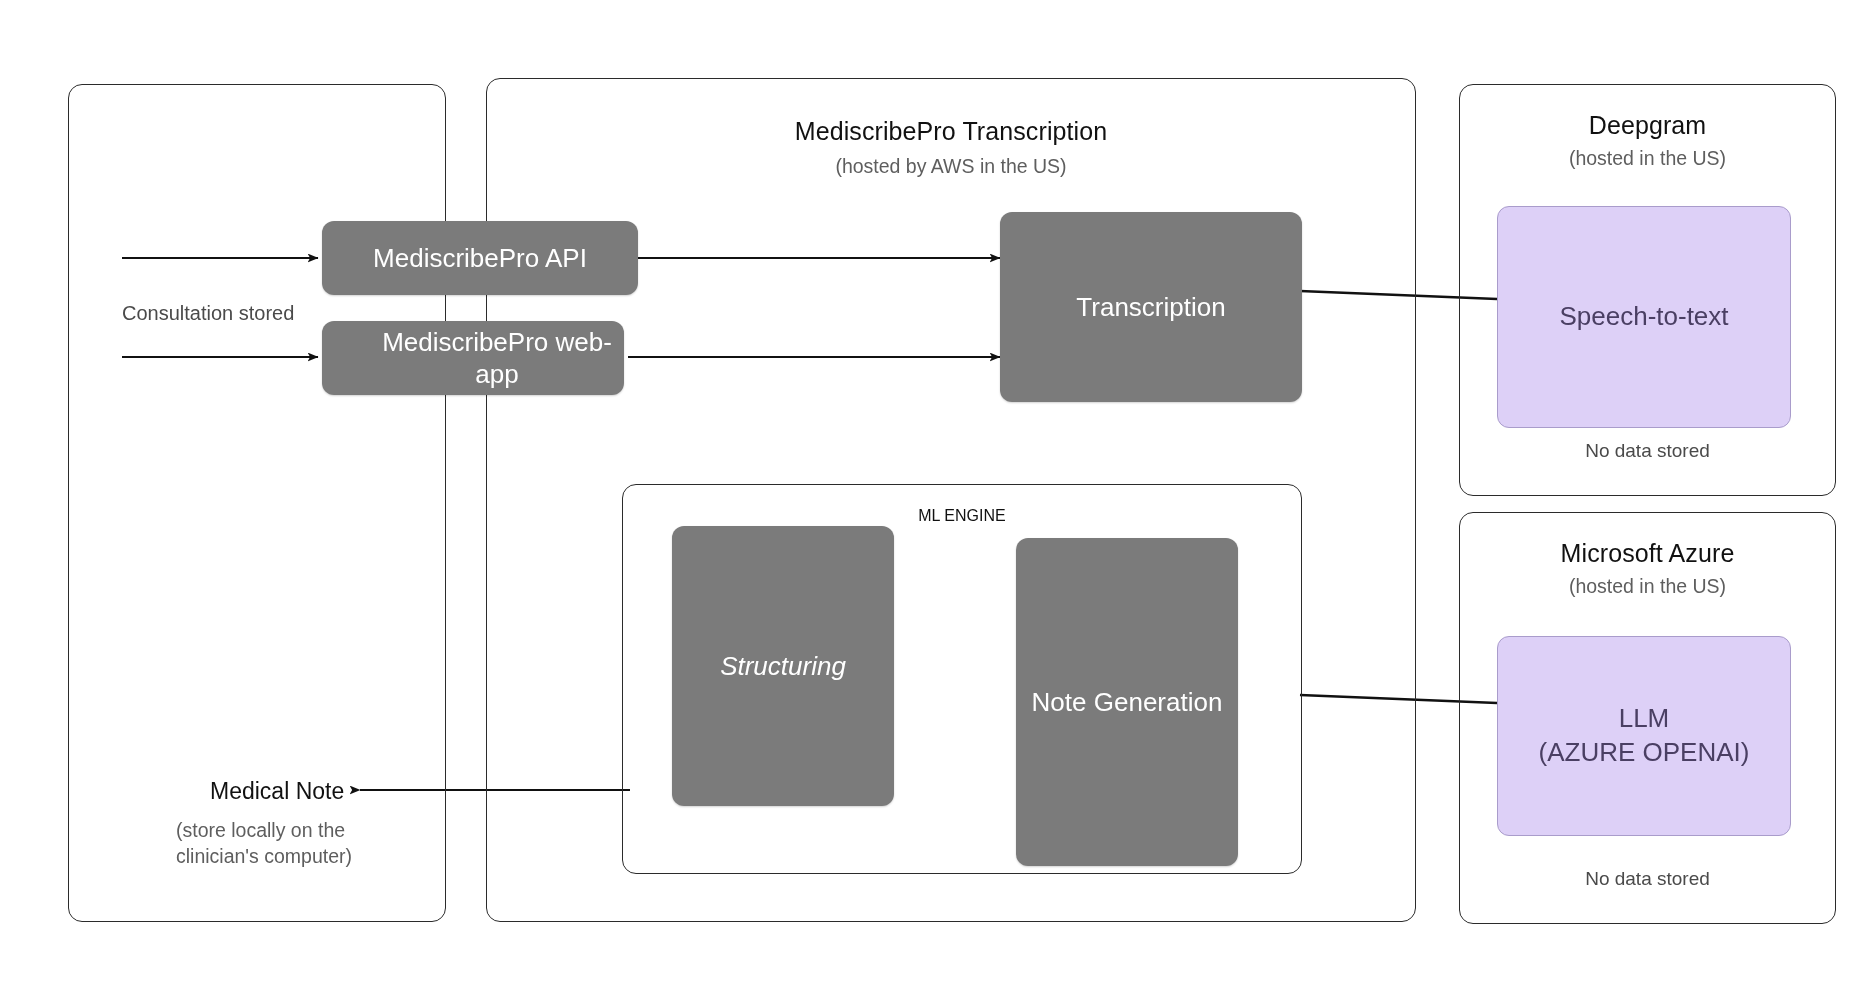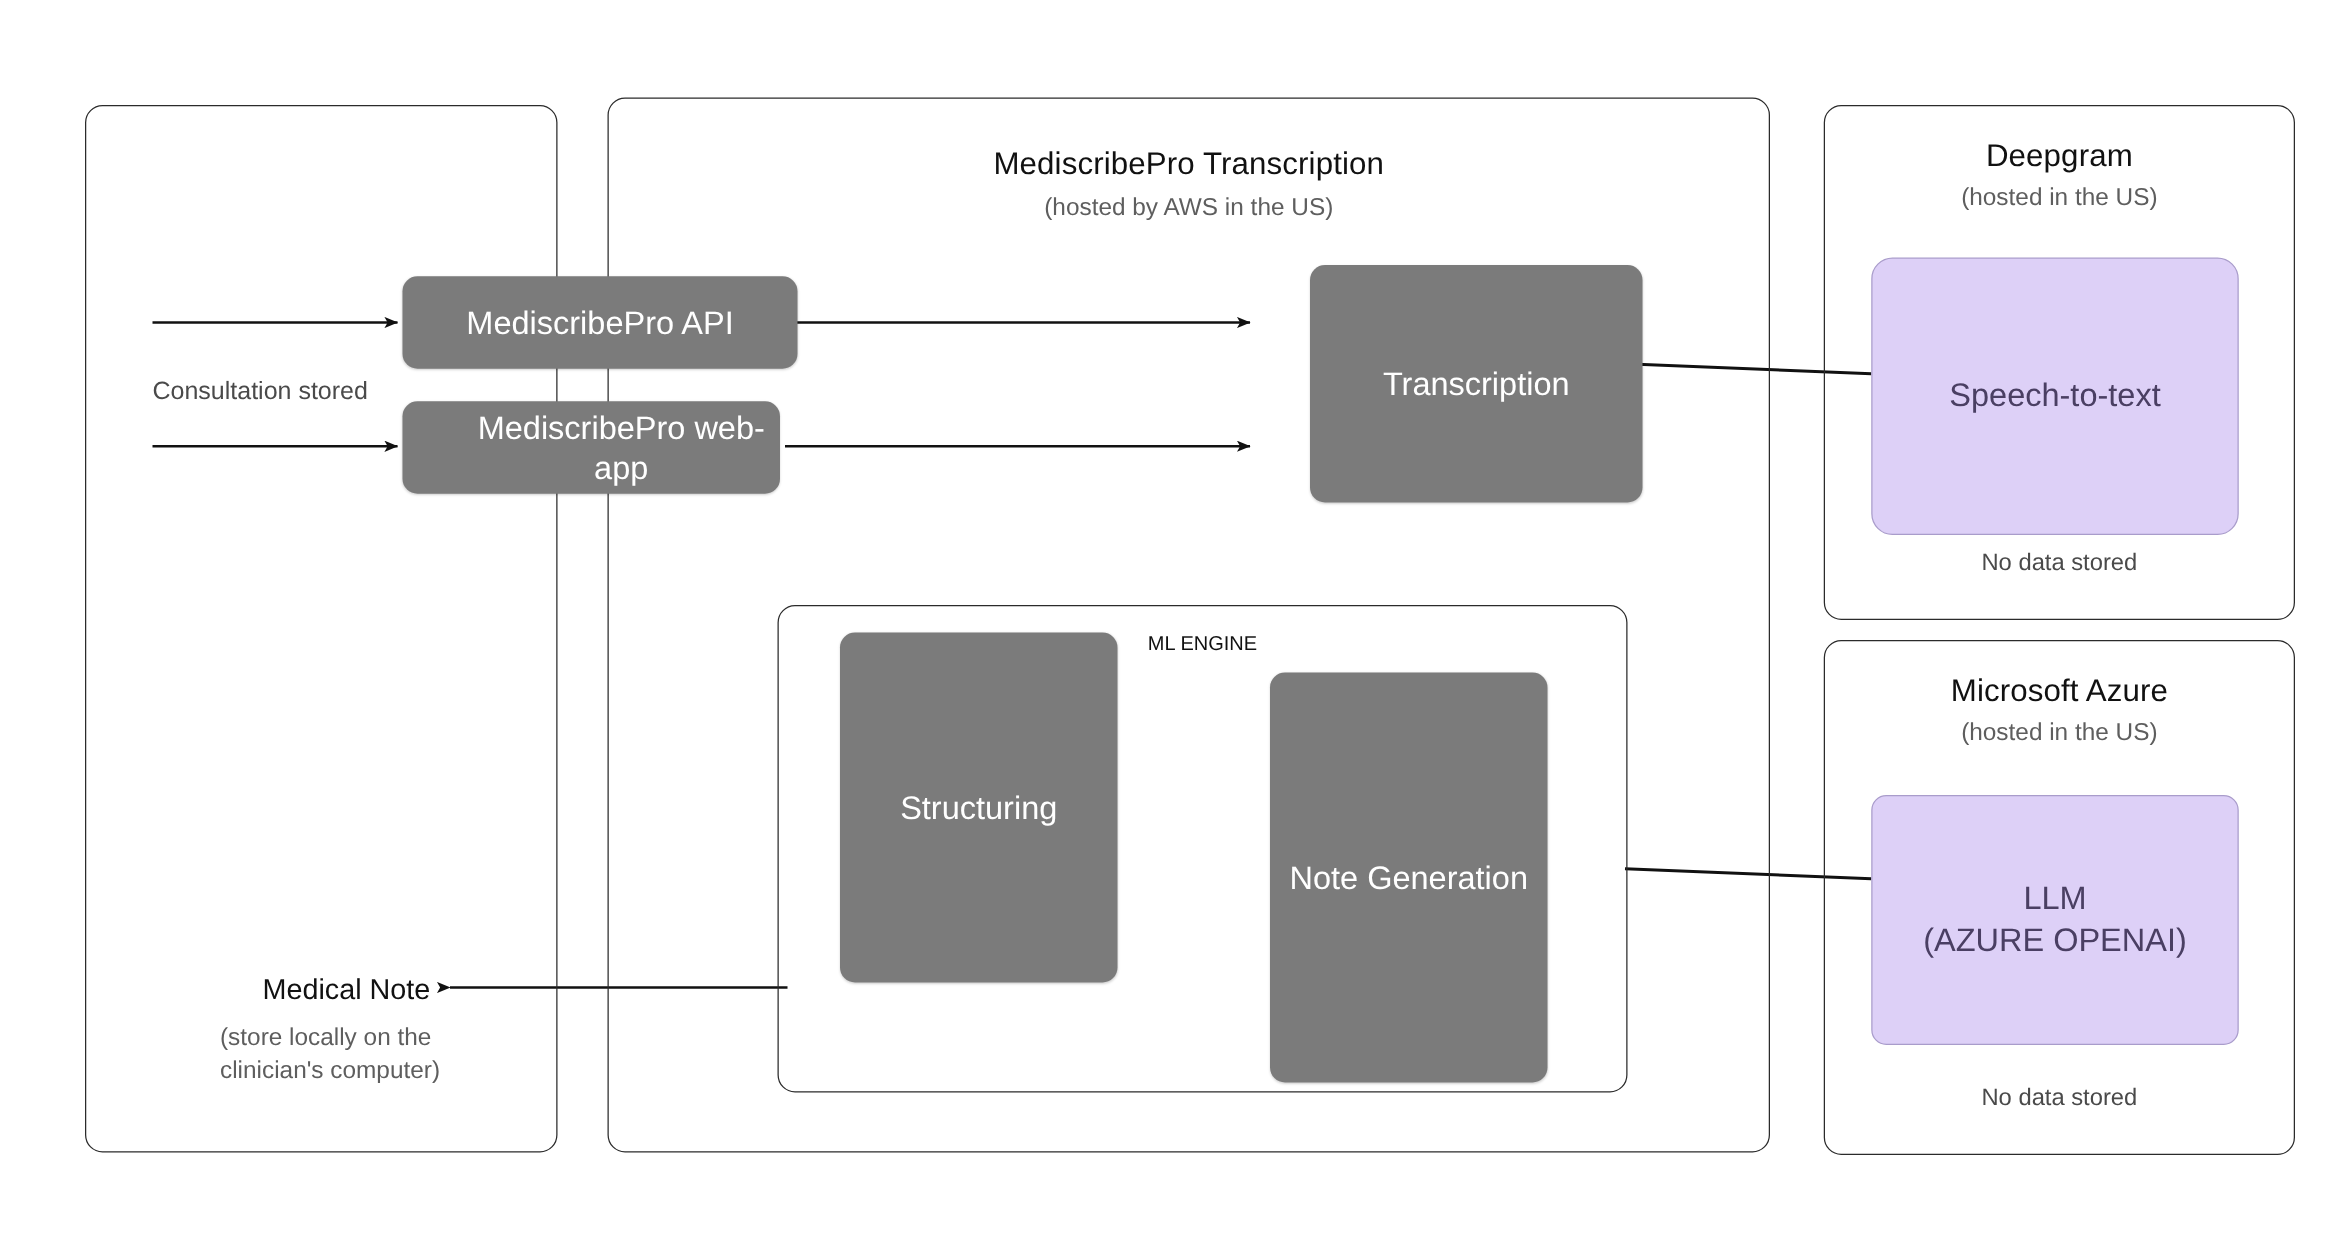--- a/index.html
+++ b/index.html
@@ -156,33 +156,33 @@
   </div>
 
   <div class="panel" style="left:622px; top:484px; width:680px; height:390px;">
     <div class="ml-title" style="left:0; top:22px;">ML ENGINE</div>
   </div>
 
   <div class="gray-box" style="left:322px; top:221px; width:316px; height:74px;">MediscribePro API</div>
 
   <div class="gray-box" style="left:322px; top:321px; width:302px; height:74px;padding-left:48px;">MediscribePro web-app</div>
 
-  <div class="gray-box" style="left:1048px; top:212px; width:266px; height:190px;">Transcription</div>
+  <div class="gray-box" style="left:1000px; top:212px; width:302px; height:190px;">Transcription</div>
 
-  <div class="gray-box" style="left:672px; top:506px; width:222px; height:280px;">Structuring</div>
+  <div class="gray-box" style="left:672px; top:526px; width:222px; height:280px;font-style:italic;">Structuring</div>
 
   <div class="gray-box" style="left:1016px; top:538px; width:222px; height:328px;">Note Generation</div>
 
   <div class="panel" style="left:1459px; top:84px; width:377px; height:412px;">
     <div class="panel-title" style="left:0; top:26px;">Deepgram</div>
     <div class="panel-sub" style="left:0; top:62px;">(hosted in the US)</div>
     <div class="panel-foot" style="left:0; top:355px;">No data stored</div>
   </div>
 
-  <div class="purple-box" style="left:1497px; top:206px; width:294px; height:222px;border-radius:17px;">Speech-to-text</div>
+  <div class="purple-box" style="left:1497px; top:206px; width:294px; height:222px;">Speech-to-text</div>
 
   <div class="panel" style="left:1459px; top:512px; width:377px; height:412px;">
     <div class="panel-title" style="left:0; top:26px;">Microsoft Azure</div>
     <div class="panel-sub" style="left:0; top:62px;">(hosted in the US)</div>
     <div class="panel-foot" style="left:0; top:355px;">No data stored</div>
   </div>
 
   <div class="purple-box" style="left:1497px; top:636px; width:294px; height:200px;">
     <div>
       <div>LLM</div>

